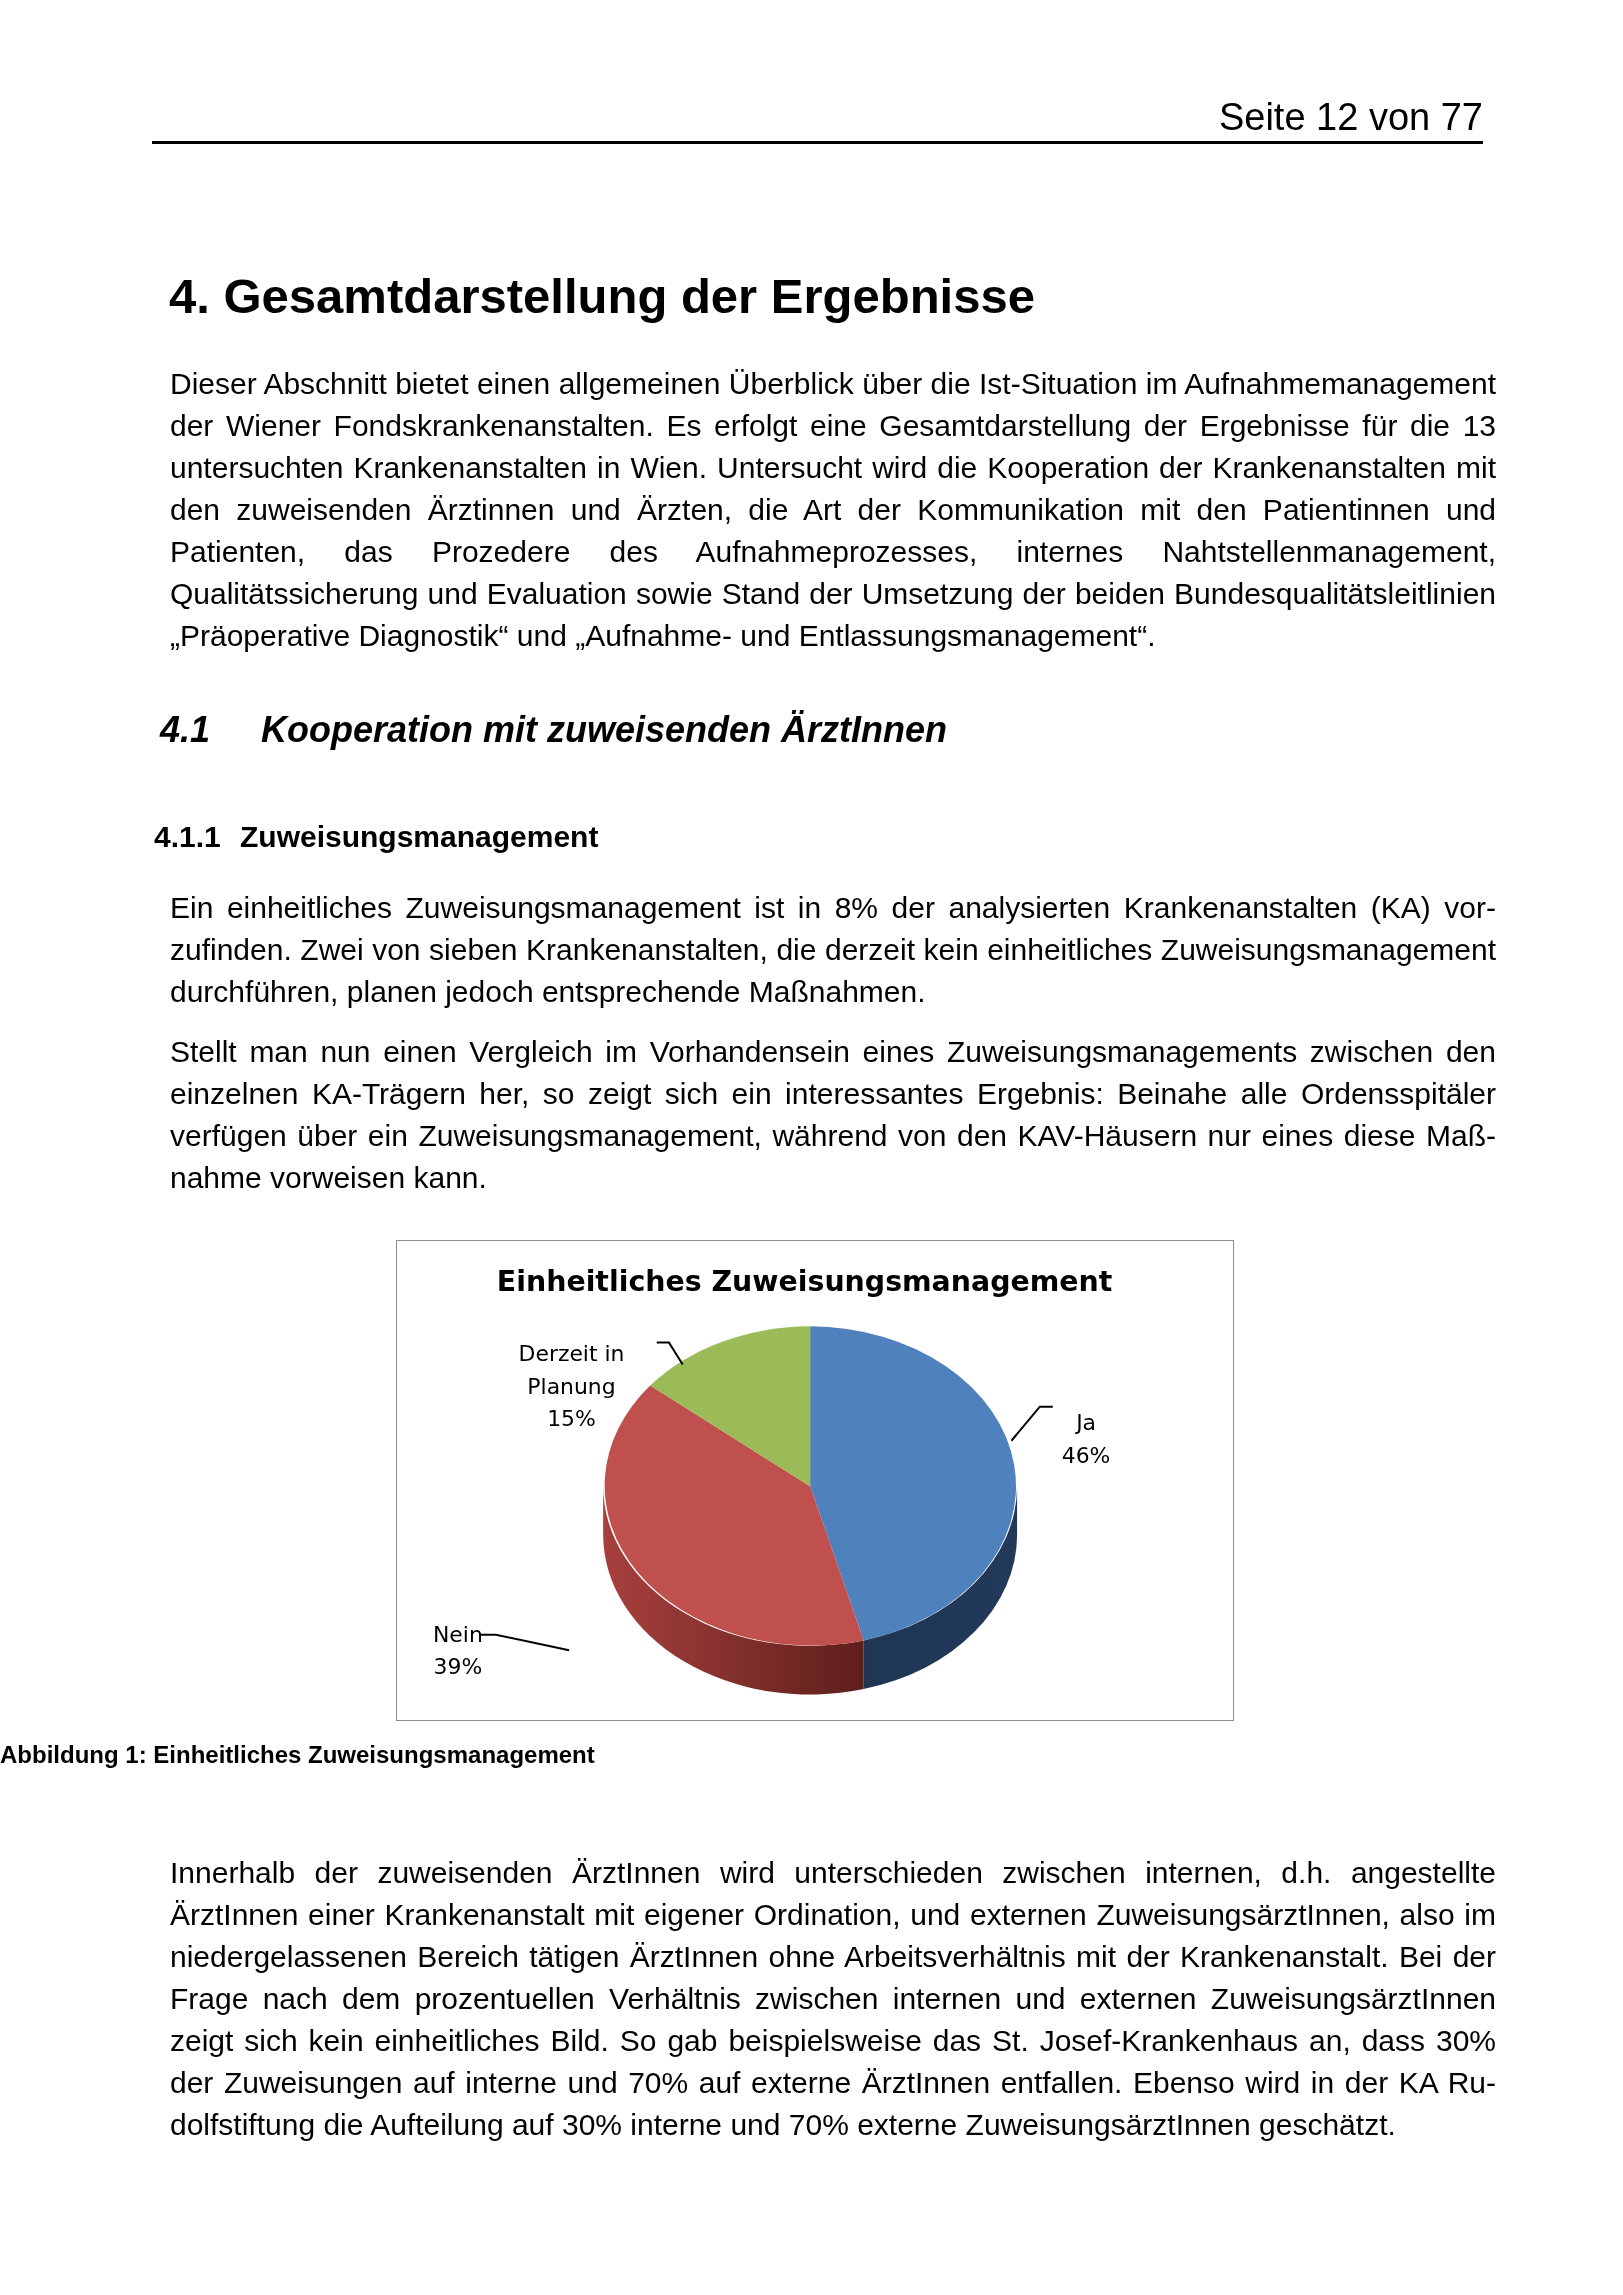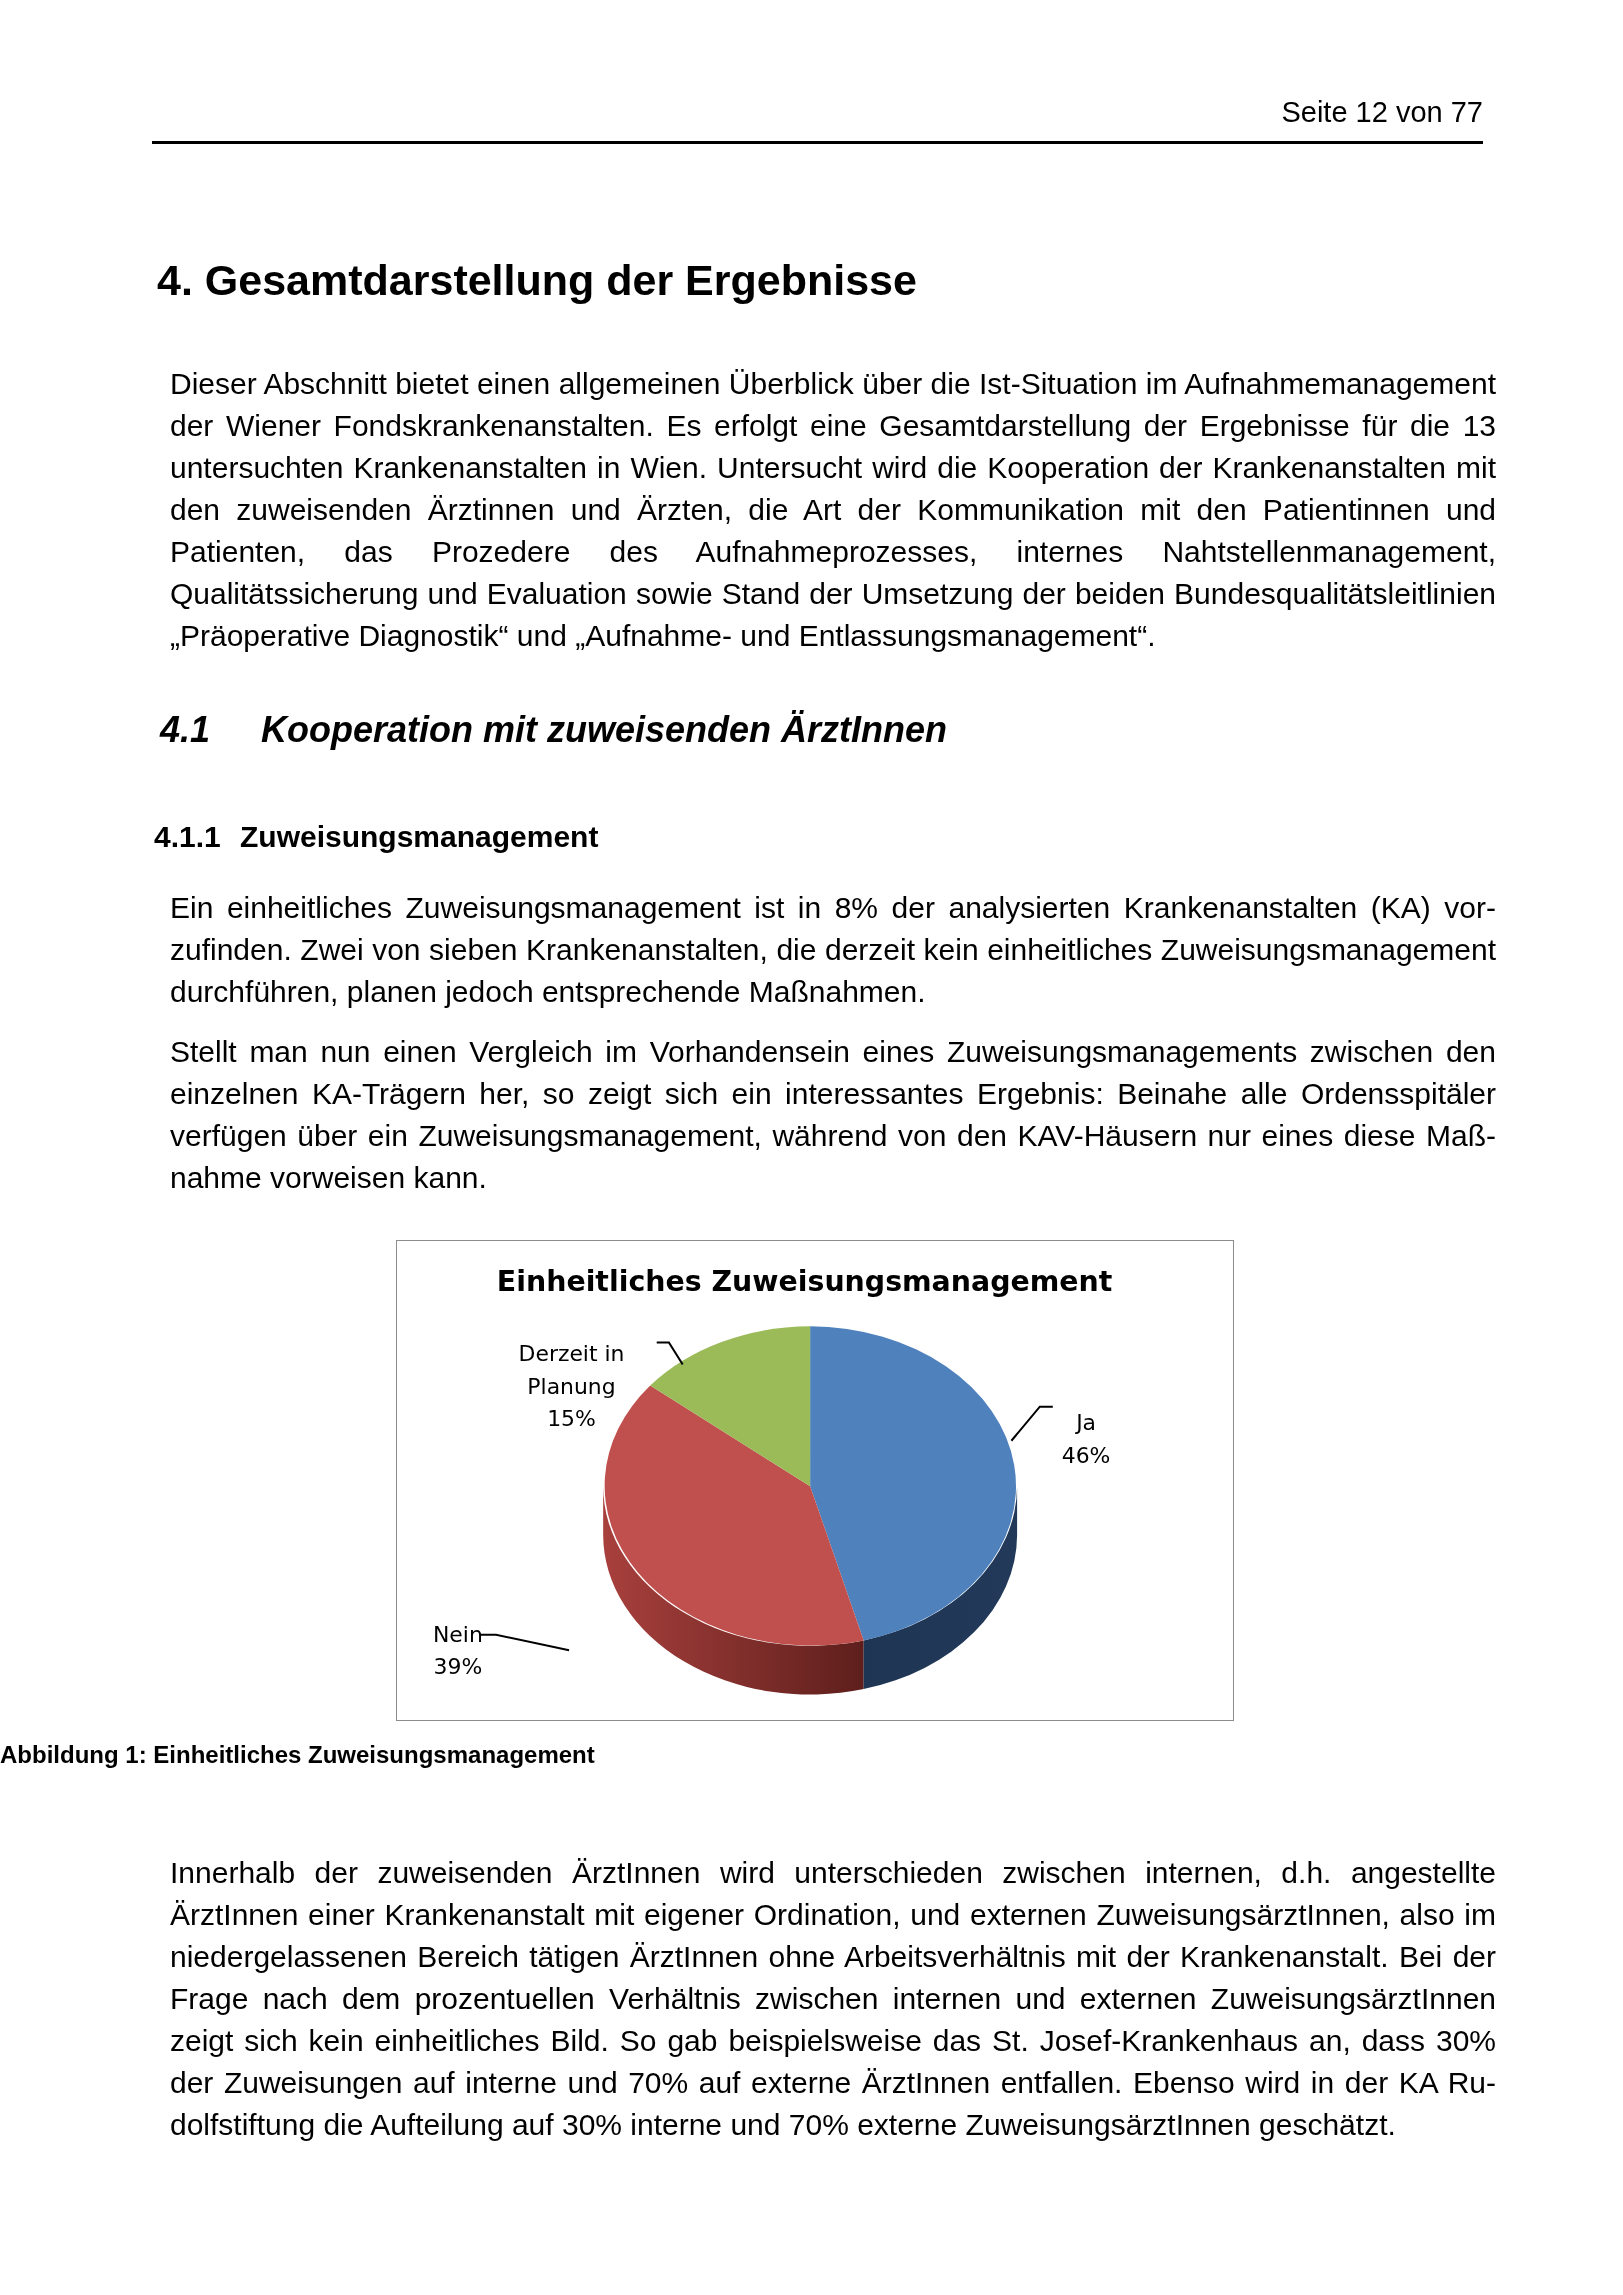--- a/index.html
+++ b/index.html
@@ -1,19 +1,19 @@
 <!DOCTYPE html>
 <html style="font-size:13px"><head>
 <meta charset="utf-8">
 <style>
   html, body { margin:0; padding:0; background:#ffffff; }
   body { width:1623px; height:2295px; position:relative; font-family:"Liberation Sans", sans-serif; color:#000; overflow:hidden; }
   .page-header { position:absolute; left:152px; top:91px; width:1331px; height:50px; border-bottom:3.2px solid #000; }
-  .page-number { position:absolute; right:0; top:4.9px; font-size:29px; }
-  h1.chapter-title { position:absolute; left:154px; top:253px; margin:3px; font-size:43px; font-weight:bold; letter-spacing:0px; }
+  .page-number { position:absolute; right:0; top:4.9px; font-size:38px; }
+  h1.chapter-title { position:absolute; left:154px; top:253px; margin:15px; font-size:49px; font-weight:bold; letter-spacing:0px; }
   .para { position:absolute; left:154px; width:1326px; margin:16px; font-size:30px; line-height:42px; text-align:justify; }
   h2.section-title { position:absolute; left:154px; top:703px; margin:6px; font-size:36px; font-weight:bold; font-style:italic; }
   h2 .num { display:inline-block; width:101px; }
   h3.subsection-title { position:absolute; left:154px; top:820px; margin:0; font-size:30px; font-weight:bold; }
   h3 .num { display:inline-block; width:86px; }
   .figure { position:absolute; left:396px; top:1240px; width:836px; height:479px; border:1.6px solid #8c8c8c; background:#fff; }
   .figure svg { position:absolute; left:0; top:0; }
   .chart-title { font-family:"DejaVu Sans", sans-serif; font-weight:bold; font-size:35px; }
   .chart-label { font-family:"DejaVu Sans", sans-serif; font-size:27px; fill:#000; }
   .caption { position:absolute; left:0; width:1623px; top:1741px; text-align:left; font-size:24px; font-weight:bold; }

